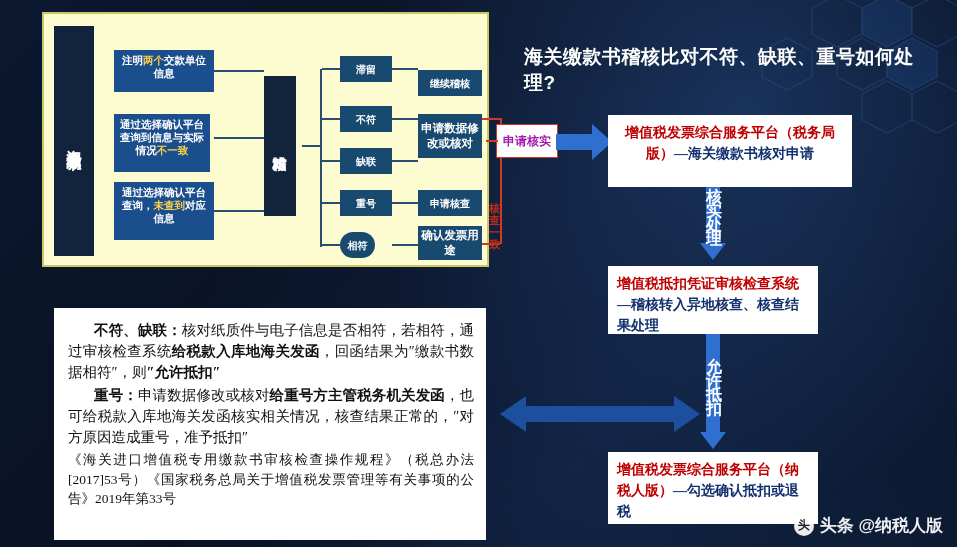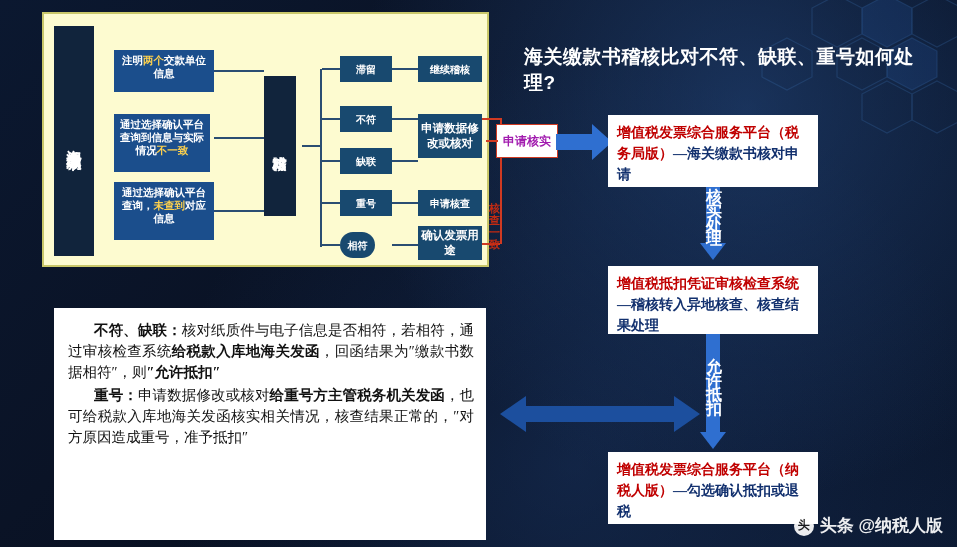--- a/index.html
+++ b/index.html
@@ -151,21 +151,21 @@
     <div class="node" style="left:296px;top:218px;width:35px;height:26px;border-radius:13px;">相符</div>
 
     <div class="conn" style="left:258px;top:131px;width:18px;height:2px;"></div>
     <div class="conn" style="left:276px;top:55px;width:2px;height:178px;"></div>
     <div class="conn" style="left:278px;top:54px;width:18px;height:2px;"></div>
     <div class="conn" style="left:278px;top:104px;width:18px;height:2px;"></div>
     <div class="conn" style="left:278px;top:146px;width:18px;height:2px;"></div>
     <div class="conn" style="left:278px;top:188px;width:18px;height:2px;"></div>
     <div class="conn" style="left:278px;top:230px;width:18px;height:2px;"></div>
 
-    <div class="node" style="left:374px;top:42px;width:64px;height:26px;">继续稽核</div>
+    <div class="node" style="left:374px;top:56px;width:64px;height:26px;">继续稽核</div>
     <div class="node sm" style="left:374px;top:100px;width:64px;height:44px;">申请数据修改或核对</div>
     <div class="node" style="left:374px;top:176px;width:64px;height:26px;">申请核查</div>
     <div class="node sm" style="left:374px;top:212px;width:64px;height:34px;">确认发票用途</div>
 
     <div class="conn" style="left:348px;top:54px;width:26px;height:2px;"></div>
     <div class="conn" style="left:348px;top:104px;width:26px;height:2px;"></div>
     <div class="conn" style="left:348px;top:146px;width:26px;height:2px;"></div>
     <div class="conn" style="left:348px;top:188px;width:26px;height:2px;"></div>
     <div class="conn" style="left:348px;top:230px;width:26px;height:2px;"></div>
 
@@ -177,21 +177,21 @@
 
   <div class="redlbl" style="left:496px;top:124px;width:62px;height:34px;line-height:13px;display:flex;align-items:center;justify-content:center;">申请核实</div>
   <div class="redline" style="left:486px;top:140px;width:12px;height:2px;"></div>
 
   <svg style="position:absolute;left:556px;top:120px;width:60px;height:50px;" viewBox="0 0 60 50">
     <polygon points="0,14 36,14 36,4 56,22 36,40 36,30 0,30" fill="#2f6fd0"></polygon>
   </svg>
 
   <div class="headline">海关缴款书稽核比对不符、缺联、重号如何处理?</div>
 
-  <div class="wbox" style="left:608px;top:115px;width:210px;height:72px;">
+  <div class="wbox" style="left:608px;top:115px;width:244px;height:72px;text-align:center;">
     <span class="red">增值税发票综合服务平台（税务局版）</span><span>—海关缴款书核对申请</span>
   </div>
 
   <div class="stem" style="left:706px;top:187px;width:14px;height:58px;"></div>
   <div class="bigarrow-down" style="left:700px;top:243px;"></div>
   <div class="vlabel" style="left:706px;top:190px;">核实处理</div>
 
   <div class="wbox" style="left:608px;top:266px;width:210px;height:68px;">
     <span class="red">增值税抵扣凭证审核检查系统</span><span>—稽核转入异地核查、核查结果处理</span>
   </div>
@@ -208,20 +208,21 @@
     <polygon points="0,22 26,4 26,14 174,14 174,4 200,22 174,40 174,30 26,30 26,40" fill="#1c4f9e"></polygon>
   </svg>
 
   <div class="white-panel">
     <p>
       <span style="display:inline-block;width:26px;"></span><span class="b">不符、缺联：</span><span>核对纸质件与电子信息是否相符，若相符，通过审核检查系统</span><span class="b">给税款入库地海关发函</span><span>，回函结果为″缴款书数据相符″，则</span><span class="b">″允许抵扣″</span>
     </p>
     <p>
       <span style="display:inline-block;width:26px;"></span><span class="b">重号：</span><span>申请数据修改或核对</span><span class="b">给重号方主管税务机关发函</span><span>，也可给税款入库地海关发函核实相关情况，核查结果正常的，″对方原因造成重号，准予抵扣″</span>
     </p>
+    <p class="small">《海关进口增值税专用缴款书审核检查操作规程》（税总办法[2017]53号）《国家税务总局关于增值税发票管理等有关事项的公告》2019年第33号</p>
   </div>
 
   <div class="wm">
     <span class="dot">头</span>
     <span>头条 @纳税人版</span>
   </div>
 
 </div>
 
 </body></html>

